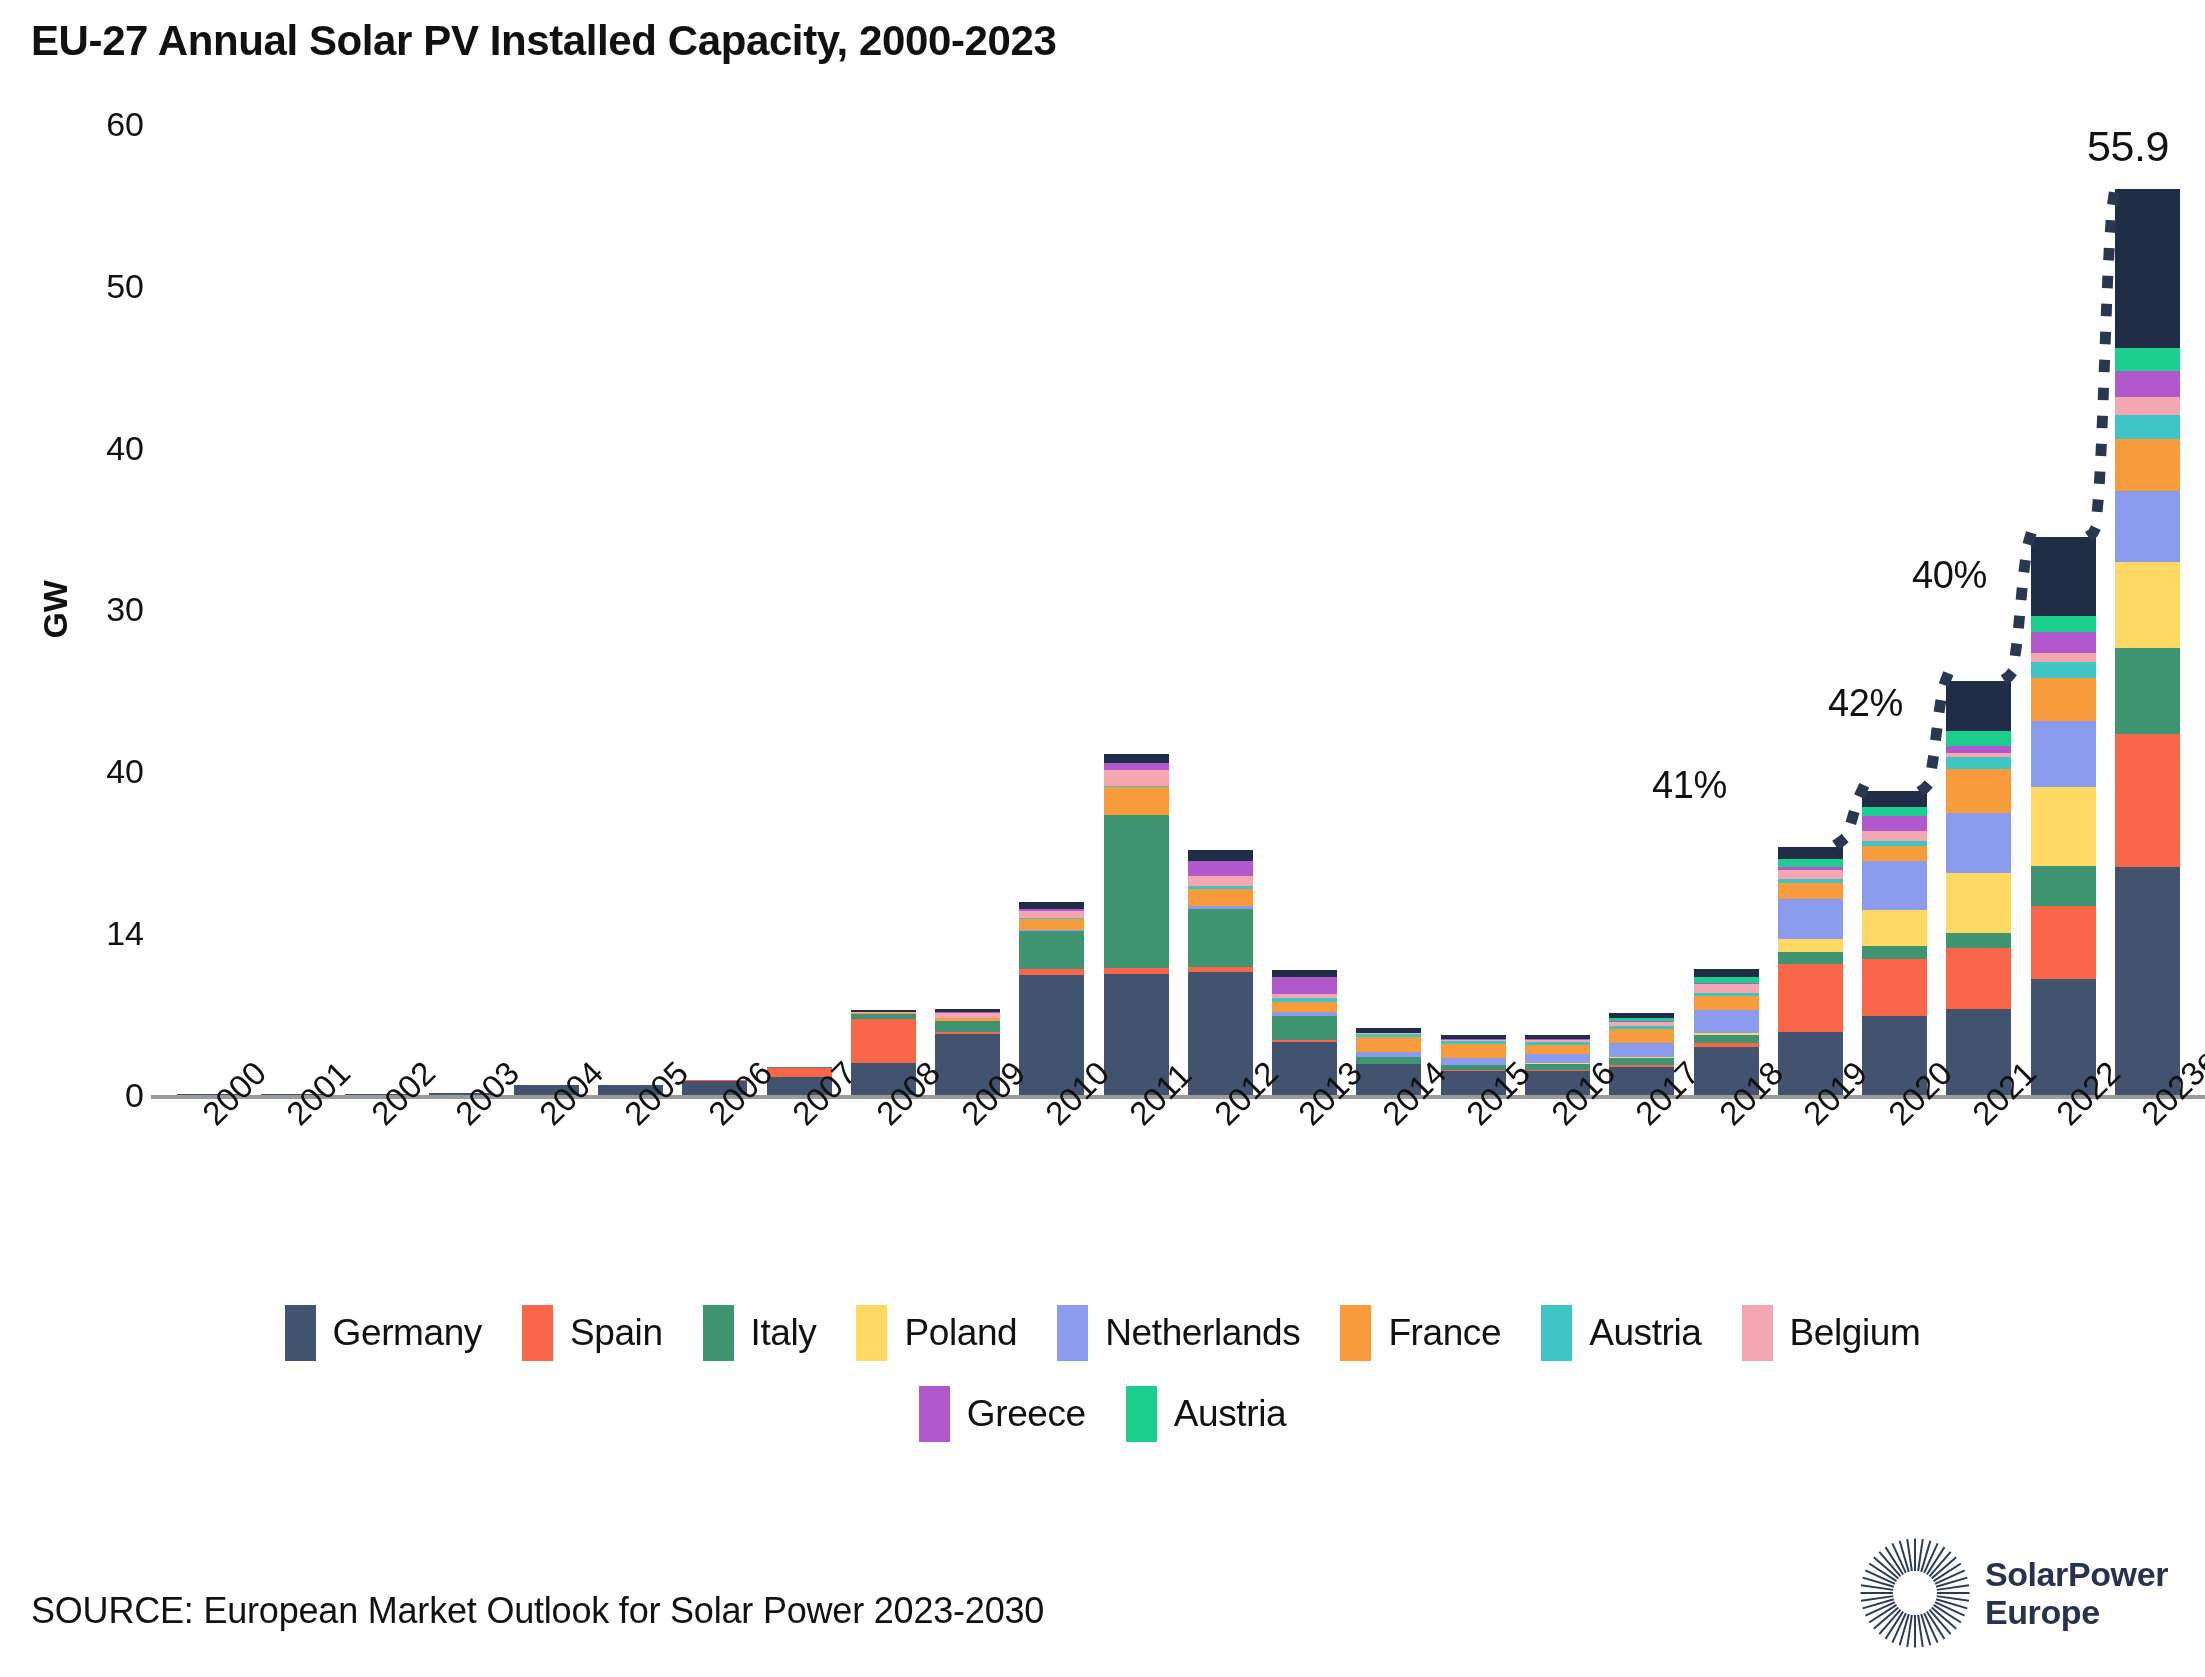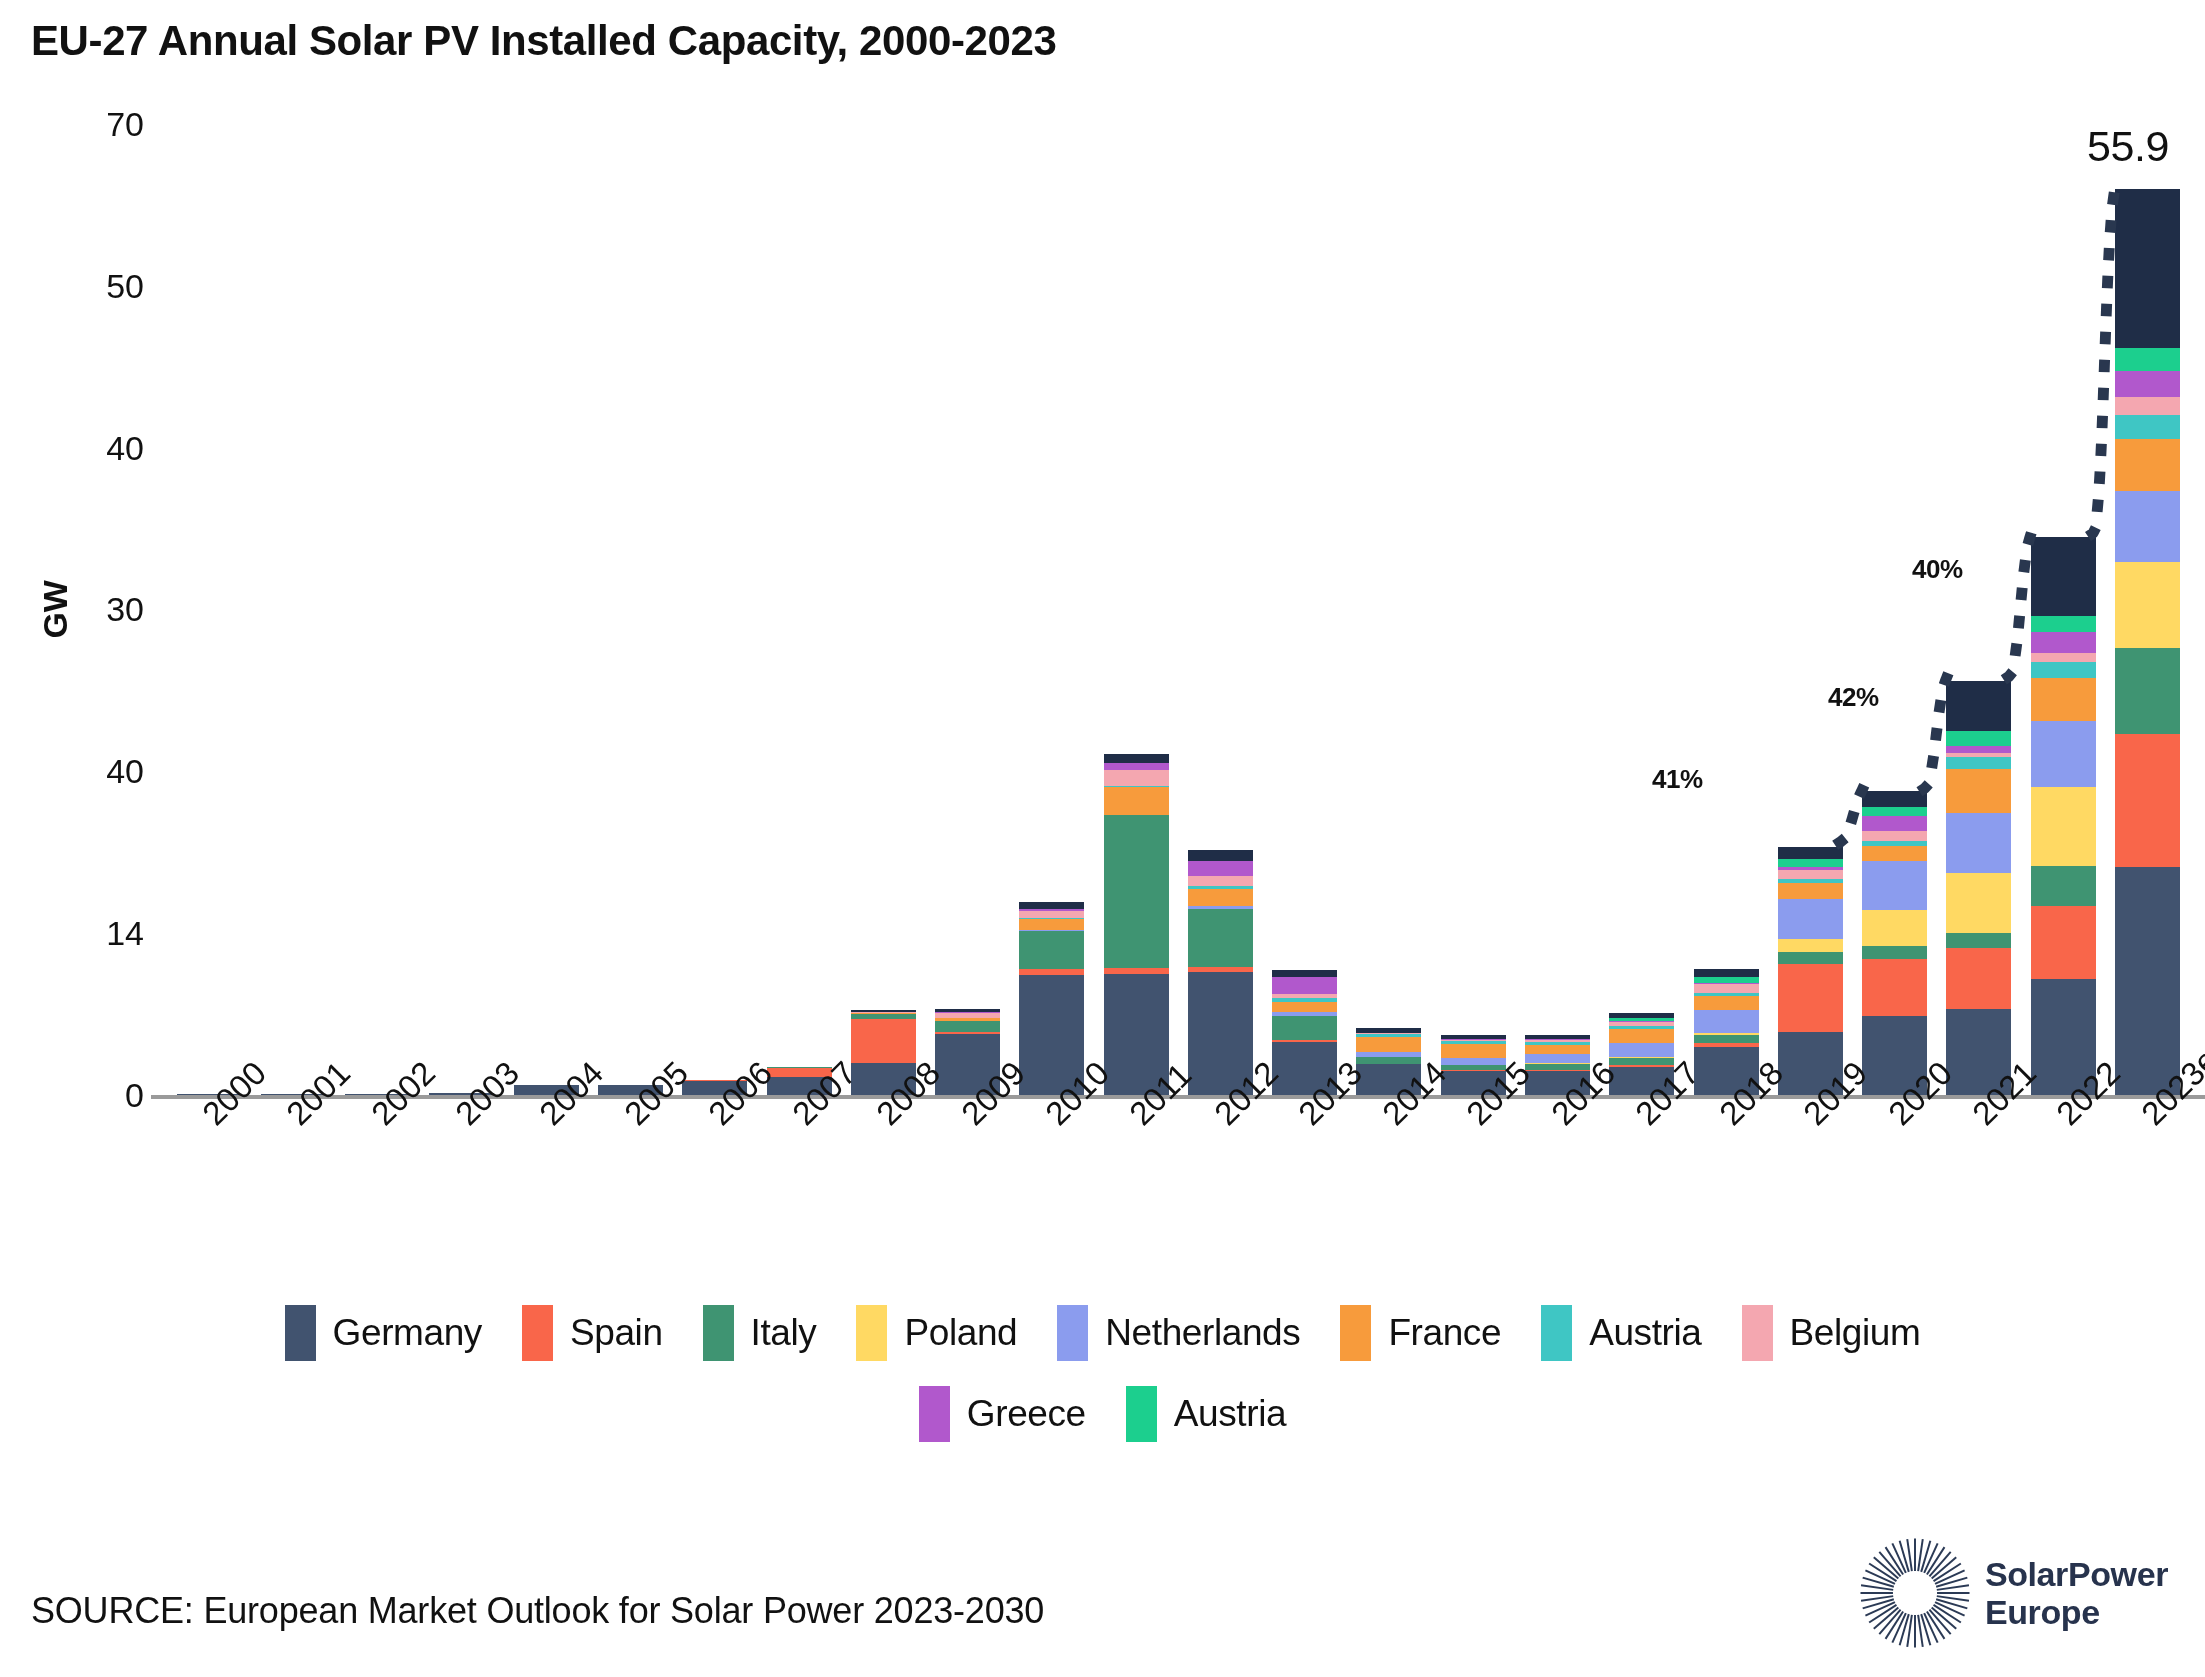--- a/index.html
+++ b/index.html
@@ -87,22 +87,22 @@
     font-size:33px;
     color:#111;
     white-space:nowrap;
     transform-origin:left top;
     transform:rotate(-45deg);
     text-align:right;
   }
 
   .bar-annot{
     position:absolute;
-    font-size:26px;
-    font-weight:700;
+    font-size:38px;
+    font-weight:400;
     color:#111;
     white-space:nowrap;
     letter-spacing:-0.4px;
   }
   #value-label-2023{
     position:absolute;
     font-size:43px;
     color:#111;
     white-space:nowrap;
     letter-spacing:-0.4px;
@@ -169,21 +169,21 @@
 <div id="chart-title">EU-27 Annual Solar PV Installed Capacity, 2000-2023</div>
 
 <div id="y-axis-title">GW</div>
 <div id="y-axis">
     <div class="ytick" style="top: 971px;">0</div>
     <div class="ytick" style="top: 809px;">14</div>
     <div class="ytick" style="top: 647px;">40</div>
     <div class="ytick" style="top: 485px;">30</div>
     <div class="ytick" style="top: 324px;">40</div>
     <div class="ytick" style="top: 162px;">50</div>
-    <div class="ytick" style="top: 0px;">70</div>
+    <div class="ytick" style="top: 0px;">60</div>
   </div>
 <div id="axis-line"></div>
 
 <div id="plot-area">
     <div class="bar-slot" style="left: 9.5px;">
       <div class="bar-stack">
         <div class="seg" style="background: rgb(65, 83, 111); height: 0.6px;"></div>
       </div>
     </div>
     <div class="bar-slot" style="left: 94px;">

